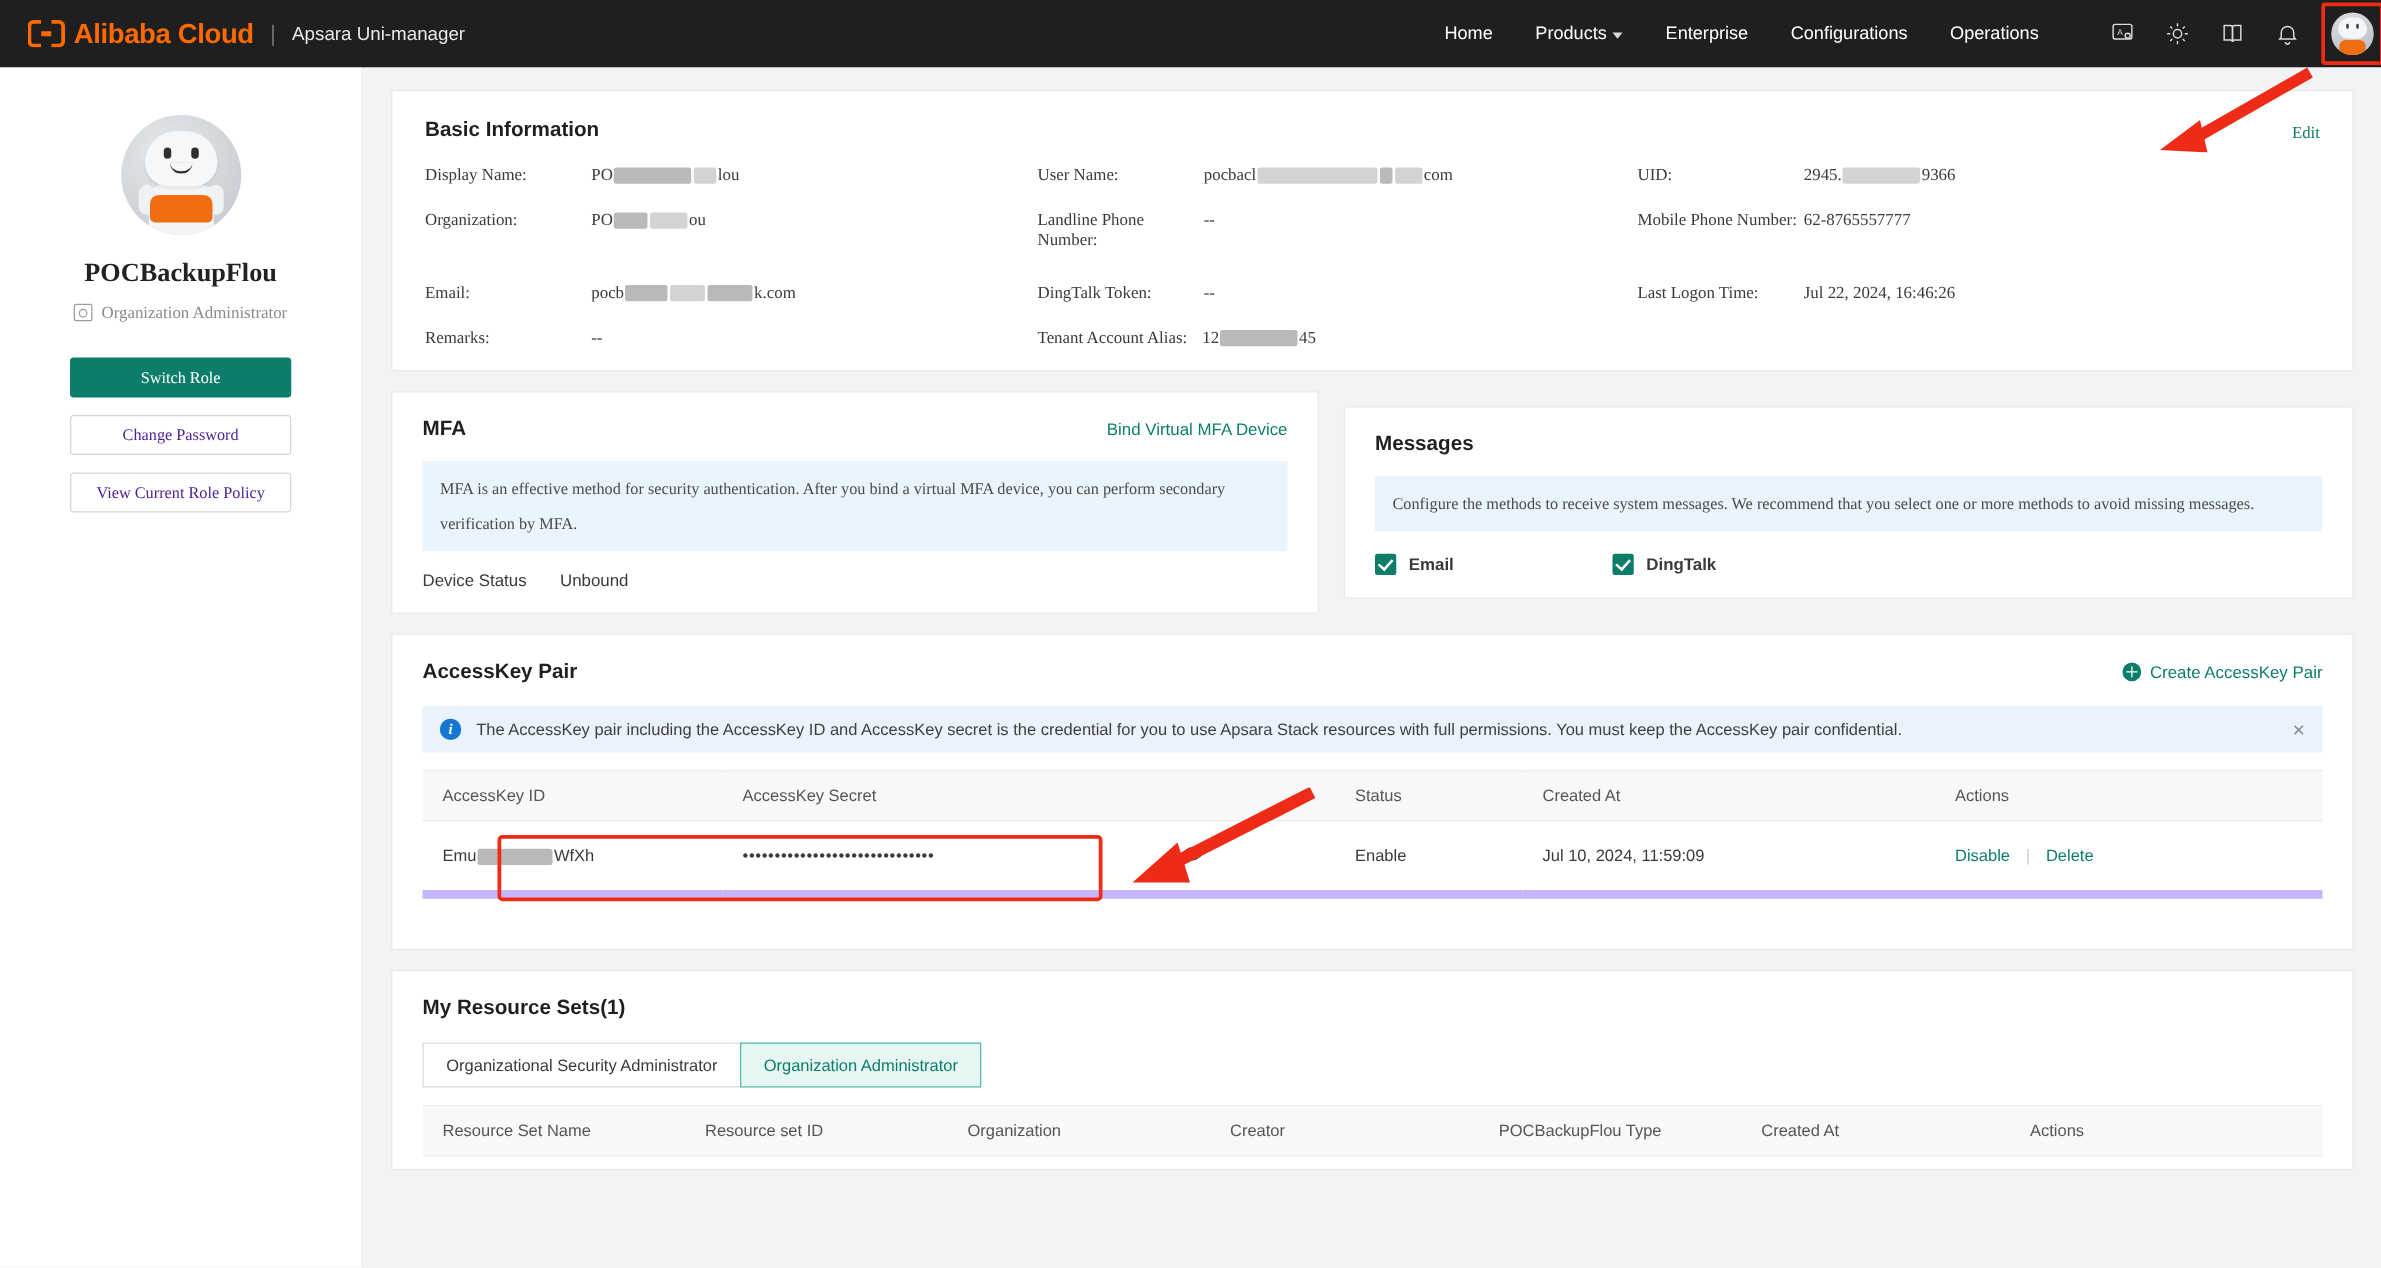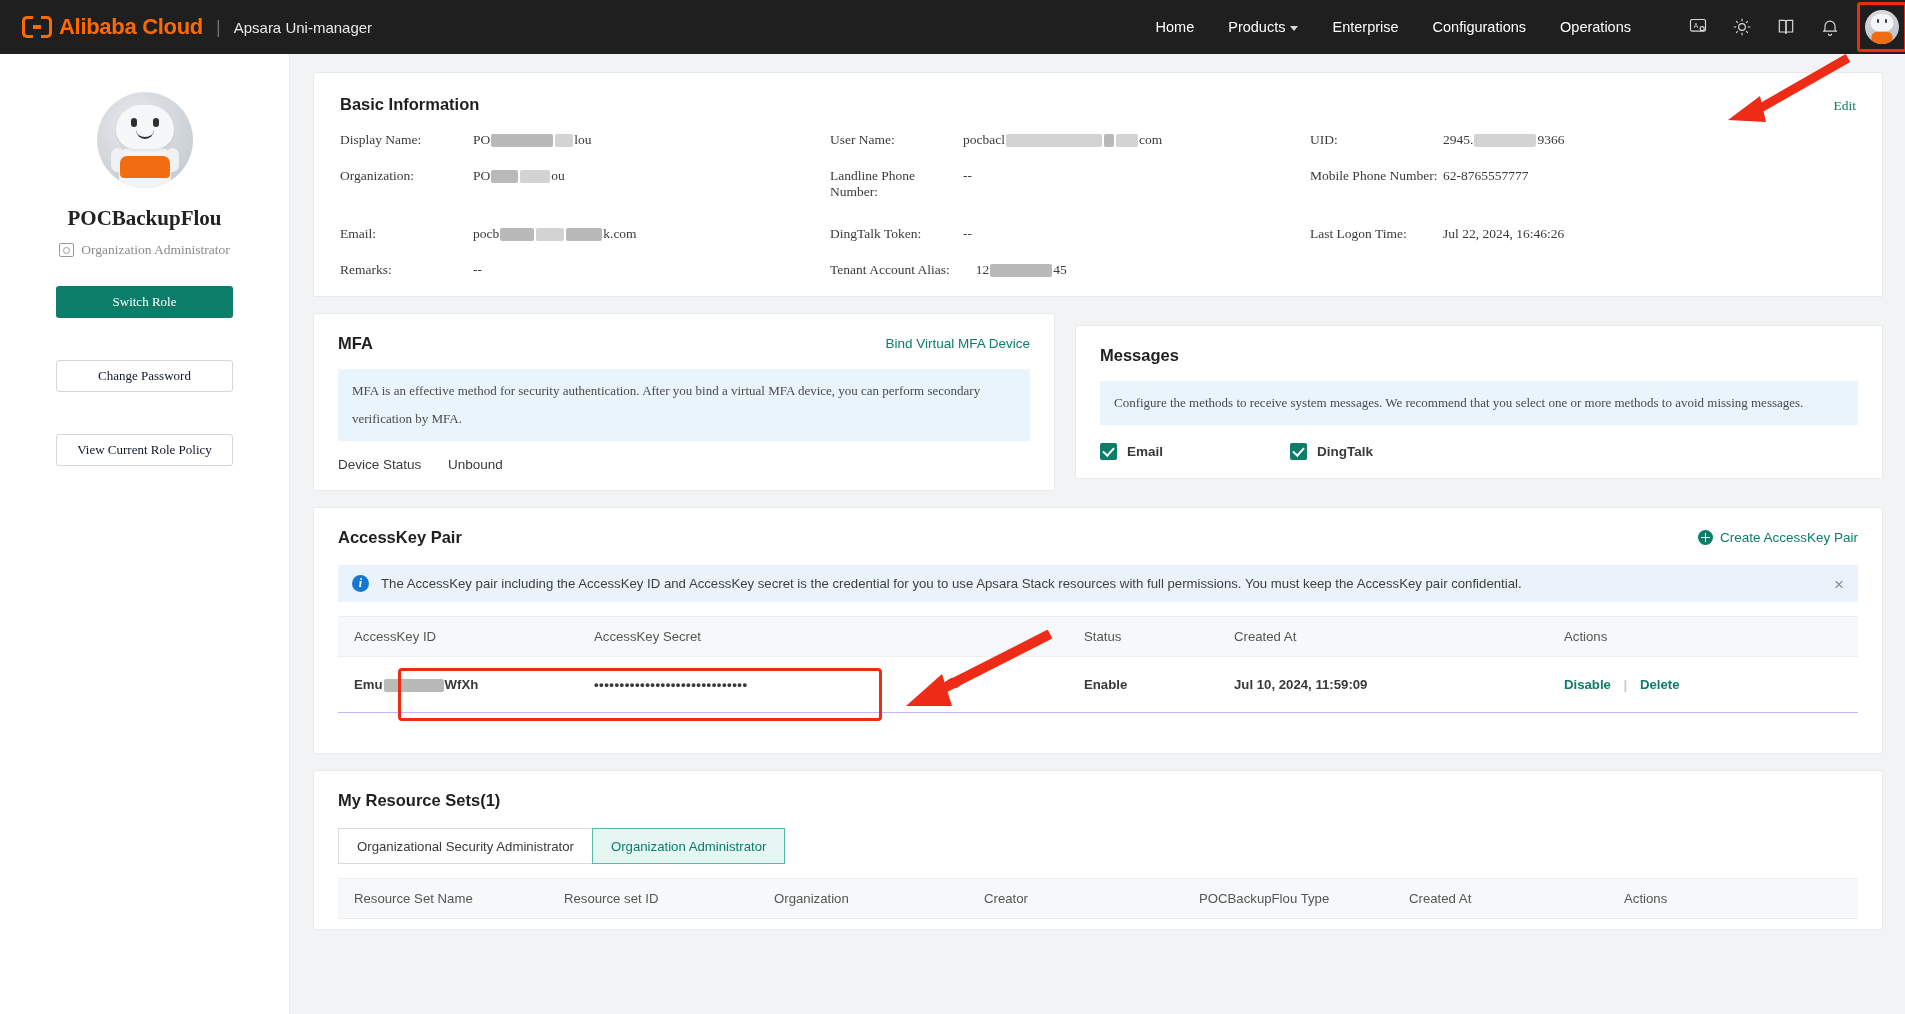--- a/index.html
+++ b/index.html
@@ -59,33 +59,33 @@
   .ab-arm.l{ left:14px;} .ab-arm.r{ right:14px;}
 
   .side-name{ text-align:center; margin-top:18px; font-size:21px; font-weight:bold; color:#222; font-family:"Liberation Serif", serif;}
   .side-role{ text-align:center; margin-top:11px; font-size:13.5px; color:#8a8a8a; display:flex; align-items:center; justify-content:center; gap:7px; font-family:"Liberation Serif", serif;}
   .role-ic{ width:15px;height:14px;border:1px solid #9b9b9b; border-radius:2px; position:relative; display:inline-block;}
   .role-ic::after{ content:""; position:absolute; left:2.5px; top:3px; width:5px;height:5px;border-radius:50%;border:1px solid #9b9b9b;}
 
   .side-btns{ margin-top:28px; padding:0 56px; display:flex; flex-direction:column; gap:14px;}
   .btn{ height:32px; border-radius:3px; display:flex;align-items:center;justify-content:center; font-size:13px; cursor:pointer; font-family:"Liberation Serif", serif;}
   .btn-primary{ background:#0c7d69; color:#fff; }
-  .btn-ghost{ background:#fff; color:#0f172a; border:1px solid #d6d6d6;margin-top:28px;}
+  .btn-ghost{ background:#fff; color:#4c1d95; border:1px solid #d6d6d6;}
 
   
   .card{ background:#fff; border:1px solid #e9e9e9; border-radius:2px; }
   .card-title{ font-family:Liberation Sans, sans-serif; font-weight:bold; font-size:16.5px; color:#1f1f1f;}
 
   
   .basic{ position:relative; padding:22px 26px 20px 26px; height:225px;}
   .edit-link{ position:absolute; right:26px; top:25px; color:#0c7d69; font-size:13.5px; cursor:pointer; font-family:"Liberation Serif", serif;}
   .info-grid{ margin-top:18px; display:grid; grid-template-columns: 490px 480px 1fr; row-gap:0; }
   .irow{ display:flex; align-items:flex-start; height:36px; }
   .ilabel{ width:133px; color:#3a3a3a; font-size:13.5px; font-family:"Liberation Serif", serif; line-height:16px;}
-  .ilabel.wide{ width:auto; margin-right:26px;}
+  .ilabel.wide{ width:auto; margin-right:12px;}
   .ivalue{ color:#3a3a3a; font-size:13.5px; font-family:"Liberation Serif", serif; display:flex; align-items:center; gap:0; line-height:16px; white-space:nowrap;}
   .redact{ display:inline-block; height:13px; background:#b9b9b9; vertical-align:middle; margin:0 1px; border-radius:2px;}
   .redact.lt{ background:#d3d3d3;}
 
   
   .two-col{ display:flex; gap:20px; margin-top:16px;align-items:center;}
   .mfa{ width:742px; padding:20px 24px 18px 24px; position:relative;}
   .msgs{ flex:1; padding:20px 24px 18px 24px; position:relative;}
   .link-tr{ position:absolute; right:24px; top:22px; color:#0c7d69; font-size:13.5px; cursor:pointer;}
   .notice{ margin-top:16px; background:#eaf4fd; color:#4b4b4b; font-size:13px; line-height:28px; padding:8px 14px; font-family:"Liberation Serif", serif;}
@@ -102,21 +102,21 @@
   .create-link{ position:absolute; right:24px; top:22px; color:#0c7d69; font-size:13.5px; cursor:pointer; display:flex;align-items:center;gap:7px;}
   .plus-ic{ width:15px;height:15px;border-radius:50%;background:#0c7d69;position:relative;}
   .plus-ic::before,.plus-ic::after{ content:"";position:absolute;background:#fff;}
   .plus-ic::before{ left:3.3px;top:6.8px;width:8.4px;height:1.6px;}
   .plus-ic::after{ top:3.3px;left:6.8px;height:8.4px;width:1.6px;}
   .ak-banner{ margin-top:18px; background:#eaf2fb; display:flex; align-items:center; gap:12px; padding:10px 14px 10px 14px; font-size:13.2px; color:#3f3f3f; position:relative;}
   .info-ic{ width:17px;height:17px;border-radius:50%;background:#1677d2; color:#fff; font-size:12px; font-weight:bold; display:flex;align-items:center;justify-content:center; flex:0 0 auto; font-family:"Liberation Serif",serif;}
   .ban-x{ position:absolute; right:14px; top:50%; transform:translateY(-50%); color:#8c8c8c; font-size:17px; cursor:pointer; line-height:1;}
   table.tbl{ width:100%; border-collapse:collapse; margin-top:14px;}
   table.tbl th{ background:#f7f8f9; text-align:left; font-weight:normal; color:#555; font-size:13.2px; padding:12px 0 12px 16px; border-top:1px solid #ededed; border-bottom:1px solid #ededed;}
-  table.tbl td{ padding:18px 0 18px 16px; font-size:13.2px; color:#3a3a3a; border-bottom:1px solid #c4b5fd; vertical-align:middle;font-weight:bold;}
+  table.tbl td{ padding:18px 0 18px 16px; font-size:13.2px; color:#3a3a3a; border-bottom:7px solid #c4b5fd; vertical-align:middle;}
   .dots{ letter-spacing:.5px; font-size:12px; color:#4a4a4a;}
   .eye-slash{ display:inline-block; width:20px;height:16px; position:relative;}
   .eye-slash svg{ width:20px;height:16px; stroke:#5a5a5a; fill:none; stroke-width:1.3;}
   .act-link{ color:#0c7d69; cursor:pointer;}
   .act-sep{ color:#ccc; margin:0 9px;}
   .ak-hl{ position:absolute; left:398px; top:668px; width:484px; height:53px; border:3px solid #ee2b17; border-radius:4px; pointer-events:none;}
 
   
   .rsets{ margin-top:16px; padding:20px 24px 0 24px; height:160px; overflow:hidden;}
   .tabs{ display:flex; margin-top:18px; }

